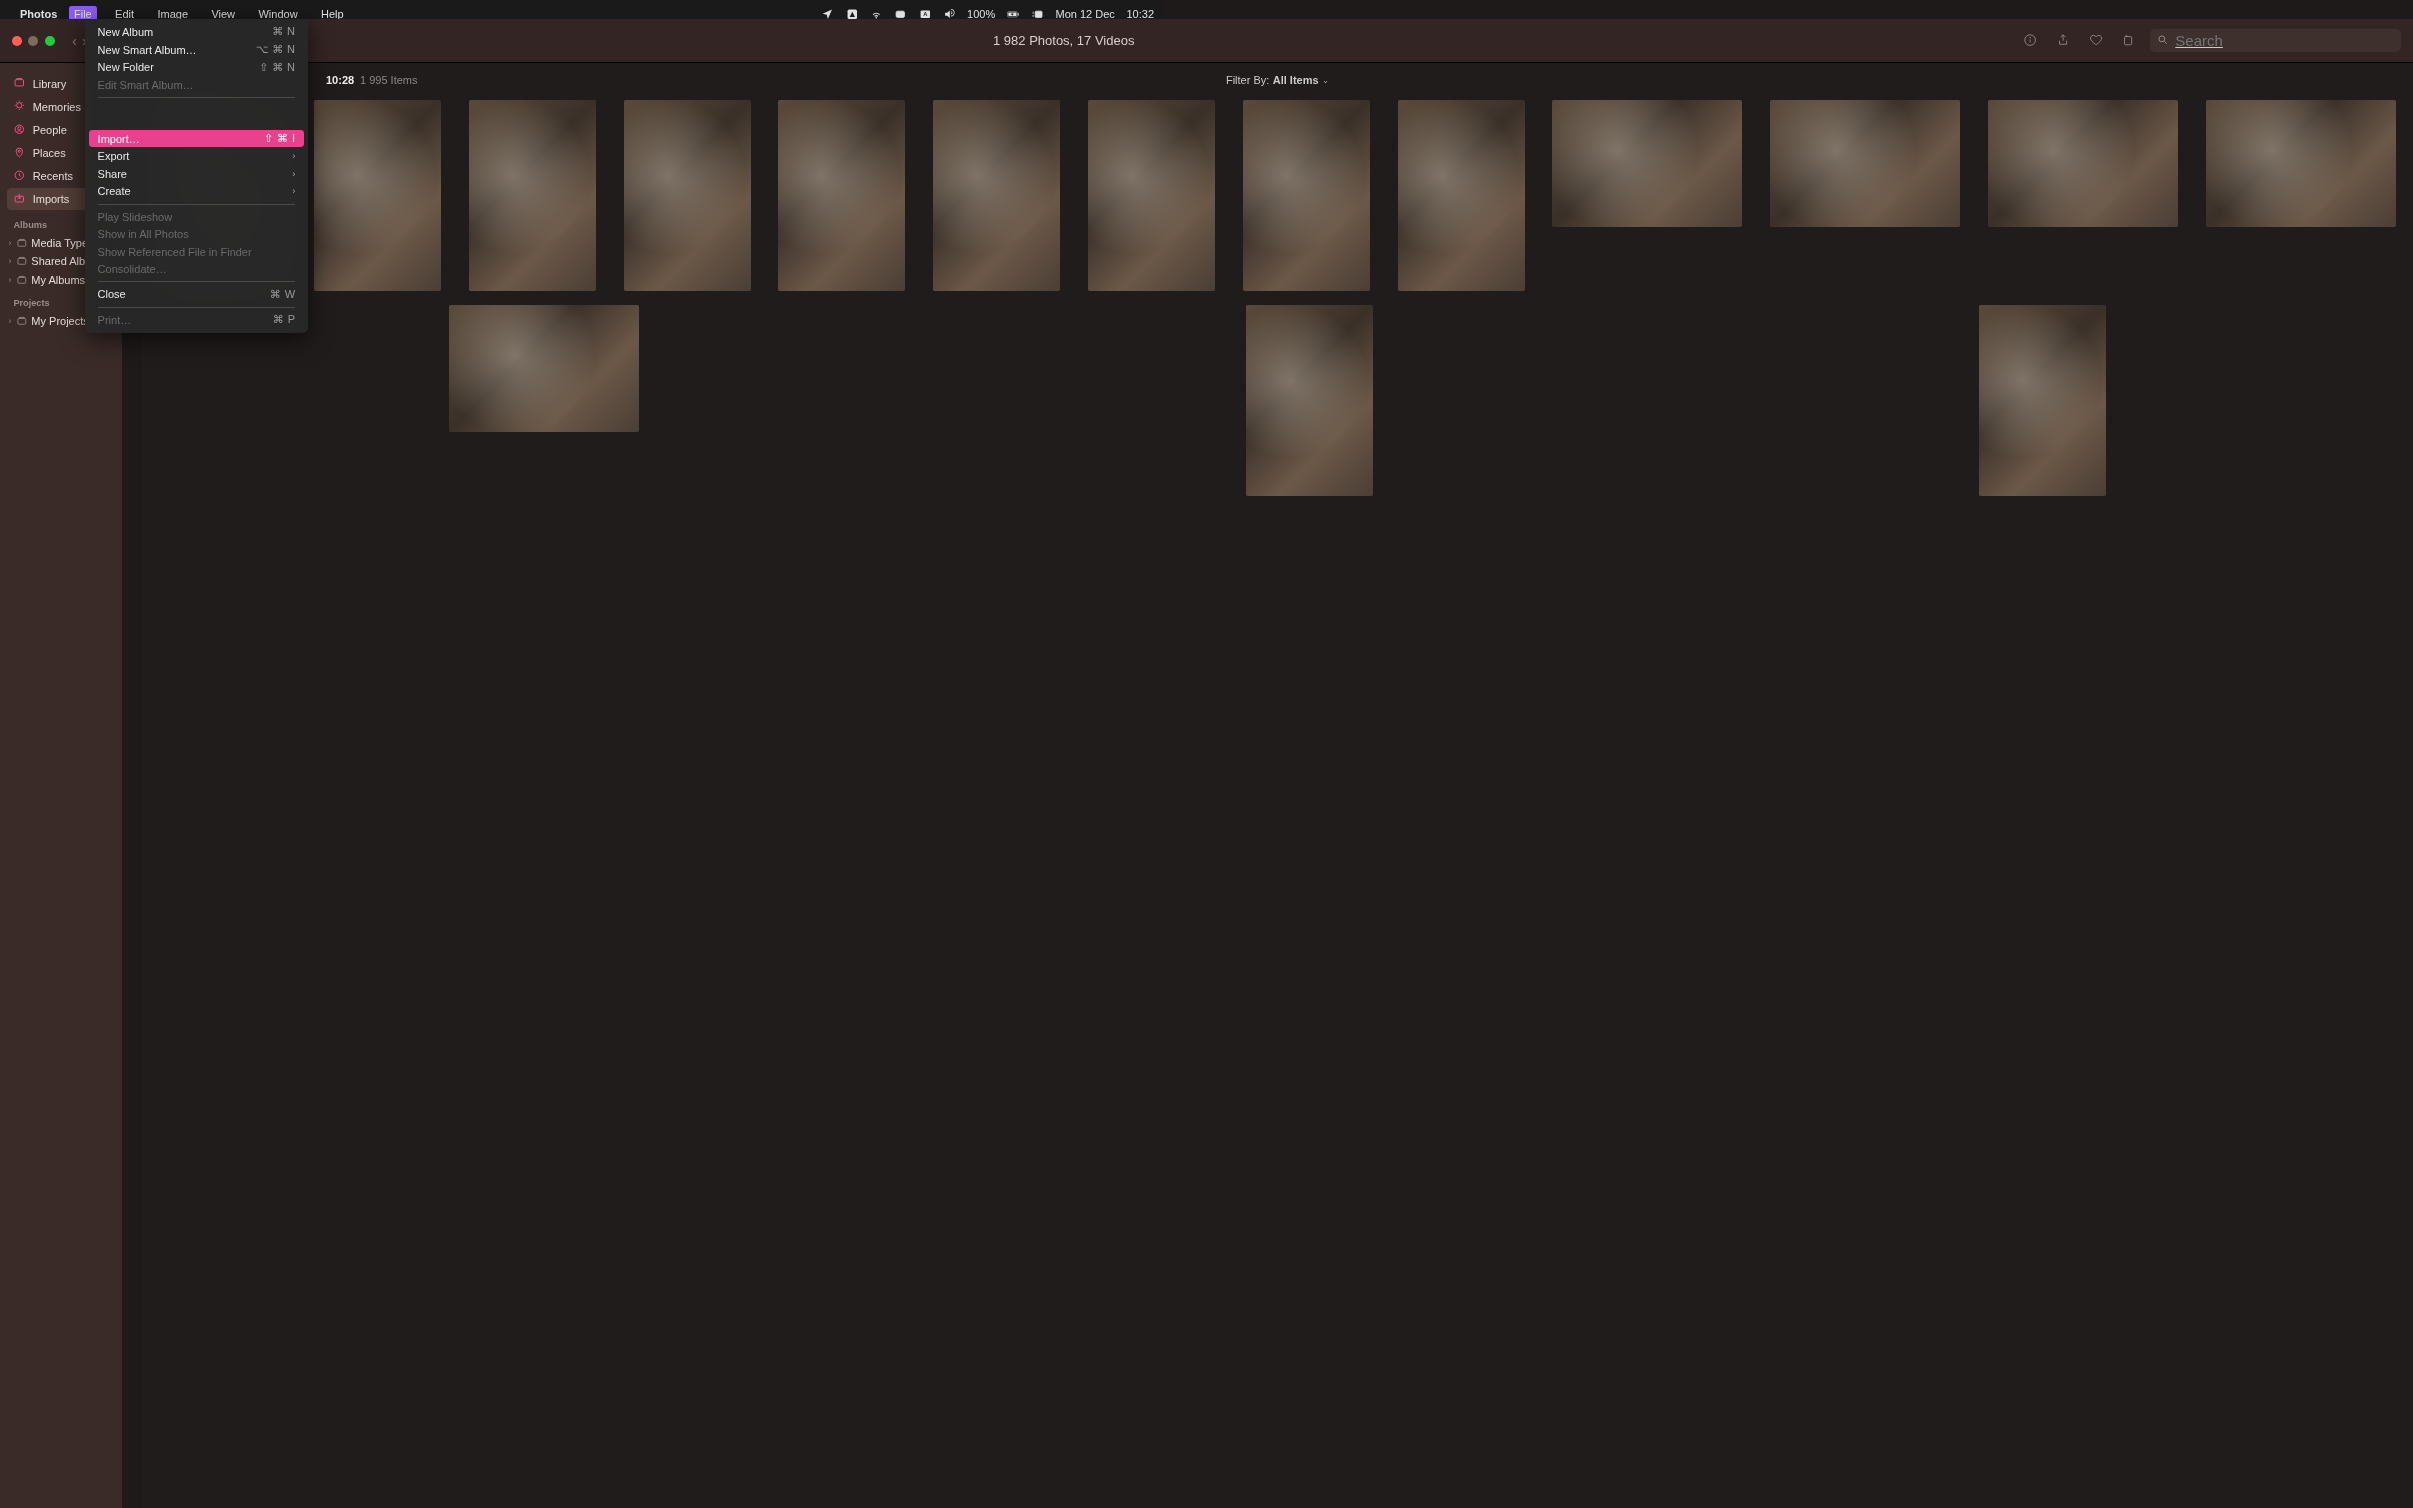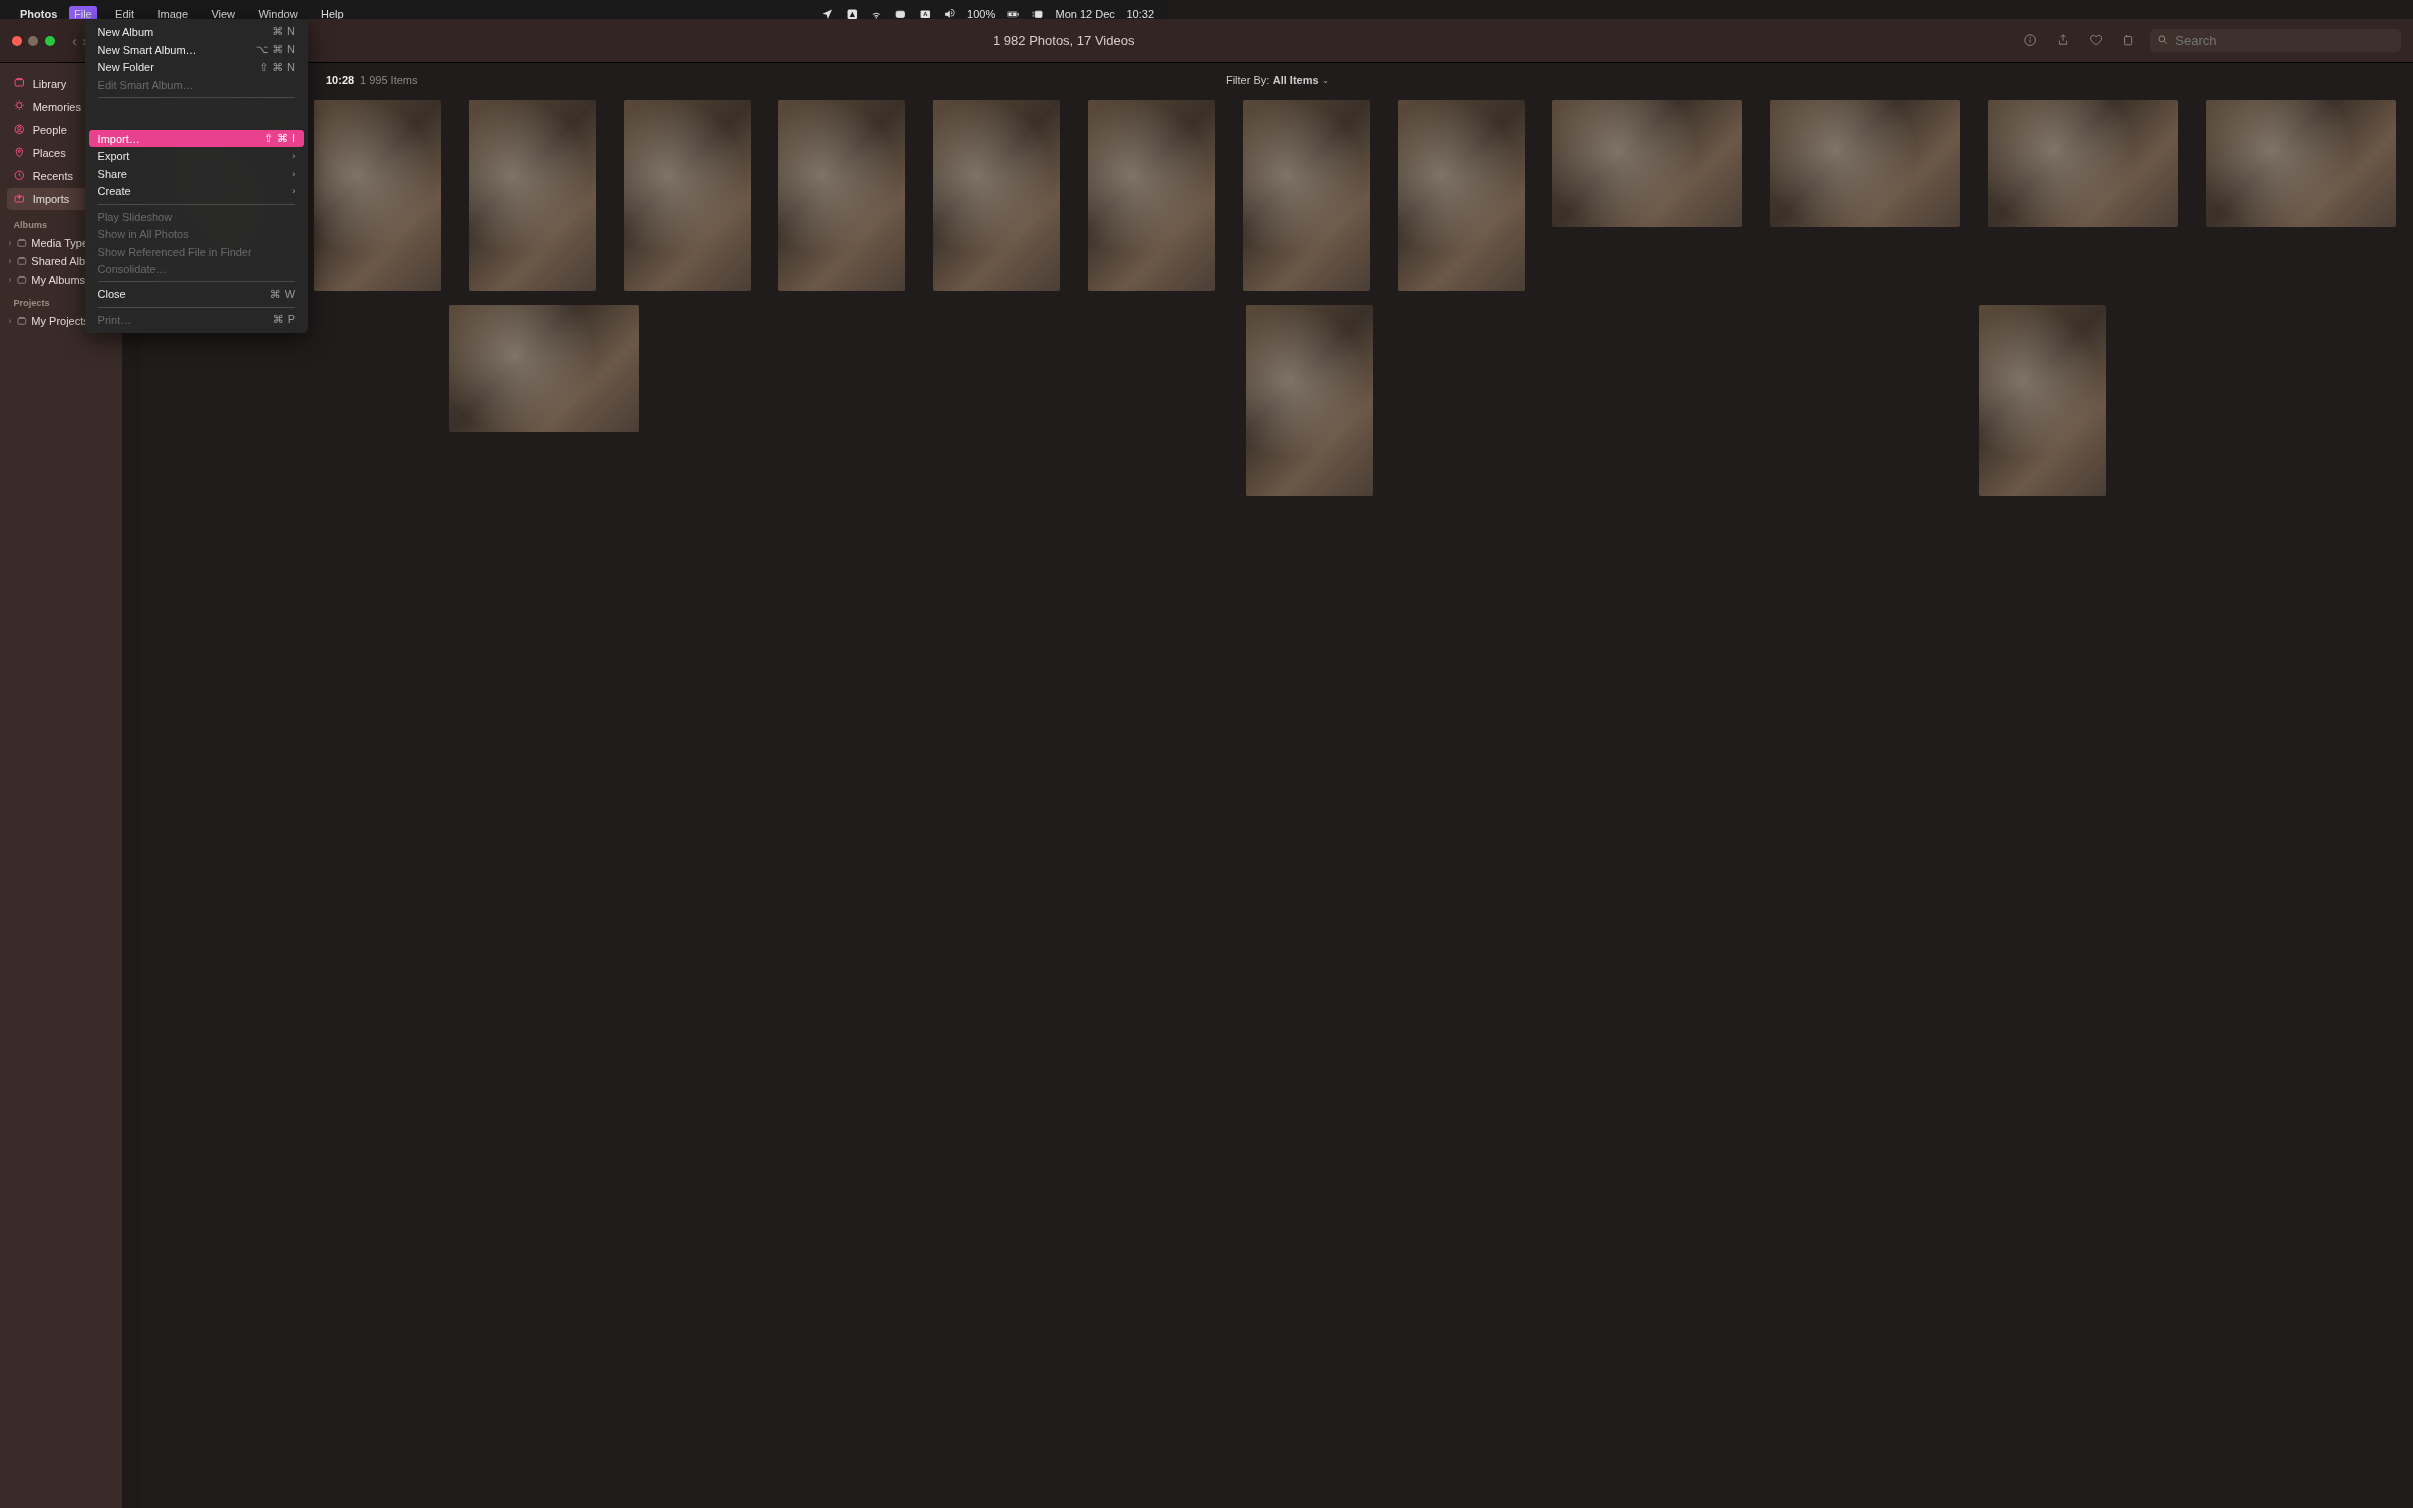--- a/index.html
+++ b/index.html
@@ -22,21 +22,21 @@
   .traffic { display: flex; gap: 6.7px; margin-right: 17px; }
   .traffic .dot { width: 10px; height: 10px; border-radius: 50%; }
   .traffic .close { background: #ff5f57; }
   .traffic .min { background: #7d6b5e; }
   .traffic .max { background: #28c840; }
   .nav-arrows { display:flex; gap:5px; color:#8a7a75; font-size:15px; margin-right:17px;}
   .titlebar .title { flex: 1; text-align: center; color: #d8cfcc; font-size: 13px; }
   .toolbar-icons { display: flex; gap: 18.4px; color: #8a7a75; align-items: center; }
   .toolbar-icons svg { width: 14.2px; height: 14.2px; stroke: #9a8a85; fill: none; stroke-width: 1.5; }
   .search-wrap { width: 251px; margin-left: 15px; }
-  .search { width: 100%; height: 23.5px; background: #3d302d; border: none; border-radius: 5px; padding: 0 8.4px 0 25px; color: #ccc; font-size: 13px; }
+  .search { width: 100%; height: 23.5px; background: #3d302d; border: none; border-radius: 5px; padding: 0 8.4px 0 25px; color: #ccc; font-size: 15px; text-decoration: underline; }
   .search-wrap { position: relative; }
   .search-wrap .mag { position: absolute; left: 6.7px; top: 5px; color: #9a8a85; }
 
   
   .body-split { flex: 1; display: flex; overflow: hidden; gap: 20px; }
 
   
   .sidebar { width: 122px; background: #3a2b28; padding: 10px 6.7px; color: #e6dcd9; font-size: 11px; overflow: hidden; }
   .sidebar .item { display: flex; align-items: center; gap: 6.7px; padding: 3.4px 6.7px; border-radius: 4.2px; margin-bottom: 1.7px; white-space: nowrap; }
   .sidebar .item.sel { background: #523d38; }

